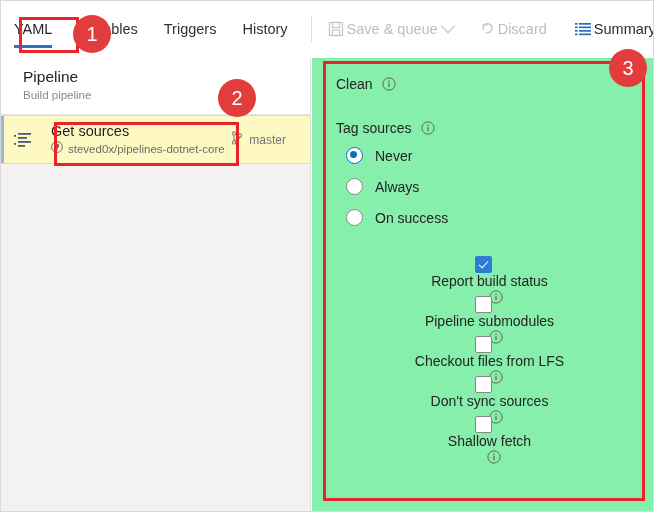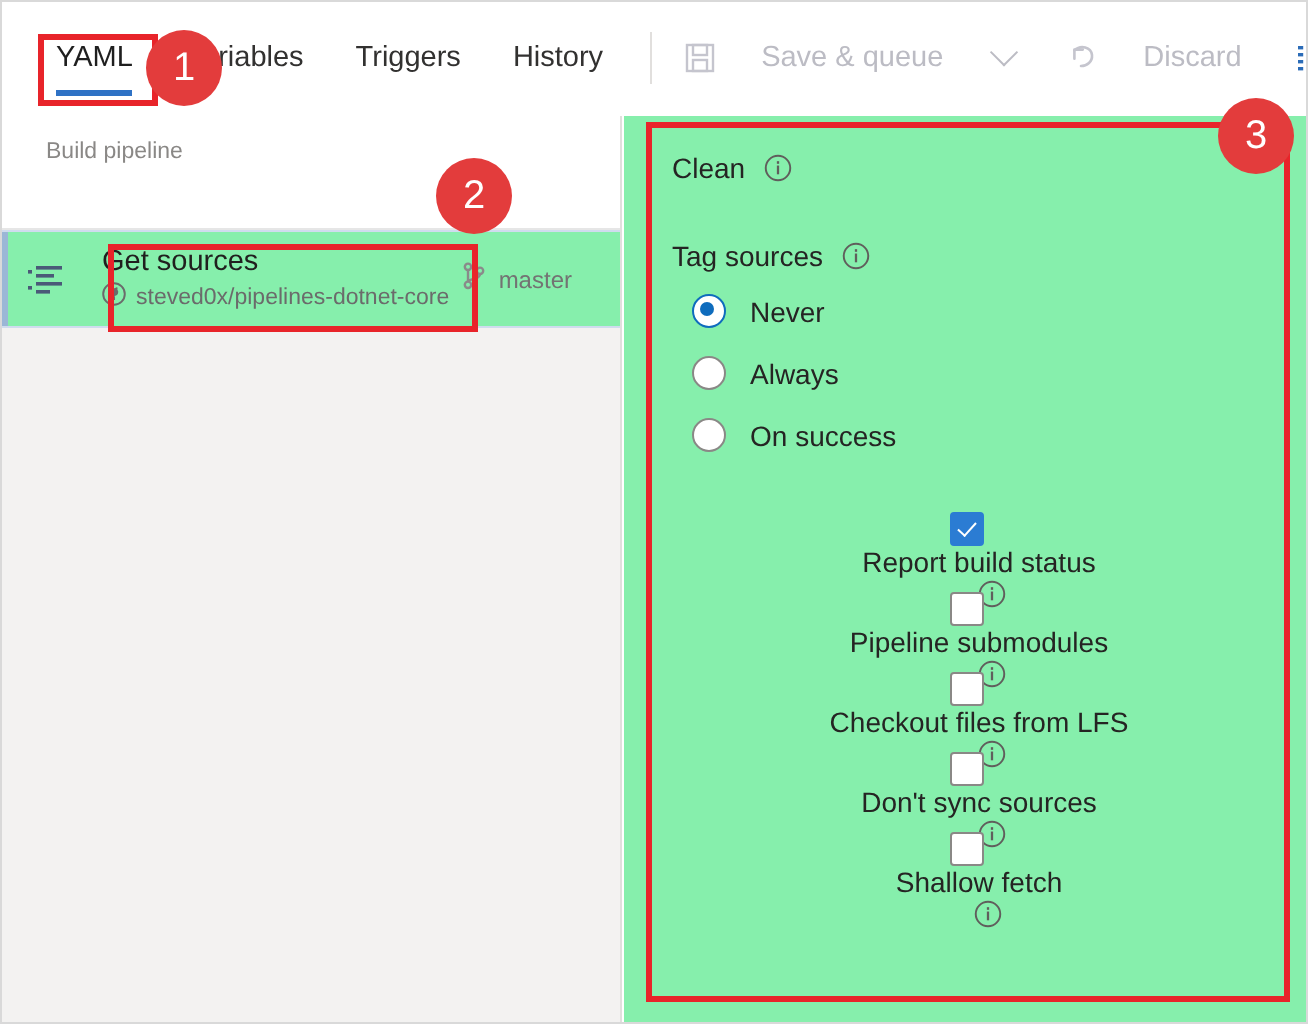--- a/index.html
+++ b/index.html
@@ -36,21 +36,20 @@
     background: #ffffff;
     display: flex;
     align-items: center;
     box-sizing: border-box;
   }
 
   .tabs {
     display: flex;
     align-items: stretch;
     height: 56px;
-    padding-left: 14px;
   }
   .tab {
     position: relative;
     display: flex;
     align-items: center;
     padding: 0 13px;
     font-size: 14.5px;
     color: #323130;
     cursor: pointer;
     white-space: nowrap;
@@ -72,21 +71,21 @@
     width: 1px;
     height: 26px;
     background: #e1dfdd;
     margin: 0 8px 0 10px;
     flex: 0 0 auto;
   }
 
   .tb-btn {
     display: flex;
     align-items: center;
-    gap: 23px;
+    gap: 3px;
     padding: 0 8px;
     height: 32px;
     font-size: 14.5px;
     white-space: nowrap;
     cursor: pointer;
   }
   .tb-btn.disabled { color: #bcbcc4; }
   .tb-btn.active { color: #2b2b33; }
   .tb-icon { display: inline-flex; align-items: center; justify-content: center; }
 
@@ -125,21 +124,21 @@
   .pipeline-sub {
     font-size: 11.5px;
     color: #8a8886;
     line-height: 16px;
     margin-top: 1px;
   }
 
   .task-row {
     position: relative;
     height: 49px;
-    background: #86efac;
+    background: #fef9c3;
     display: flex;
     align-items: center;
     border-top: 1px solid #cfdcee;
     border-bottom: 1px solid #cfdcee;
     box-sizing: border-box;
     cursor: pointer;
   }
   .task-accent {
     position: absolute;
     left: 0; top: 0; bottom: 0;
@@ -378,20 +377,21 @@
               <rect x="4" y="11.5" width="12" height="1.7"></rect>
           </g>
         </svg>
       </span>
       <span>Summary</span>
     </div>
   </div>
 
   <div class="left-panel">
     <div class="pipeline-header">
+      <div class="pipeline-title">Pipeline</div>
       <div class="pipeline-sub">Build pipeline</div>
     </div>
 
     <div class="task-row">
       <div class="task-accent"></div>
       <div class="task-icon">
         <svg width="20" height="16" viewBox="0 0 20 16">
           <g fill="#4a5a78">
             <rect x="4" y="1" width="13" height="1.8"></rect>
             <rect x="4" y="5" width="9" height="1.8"></rect>

